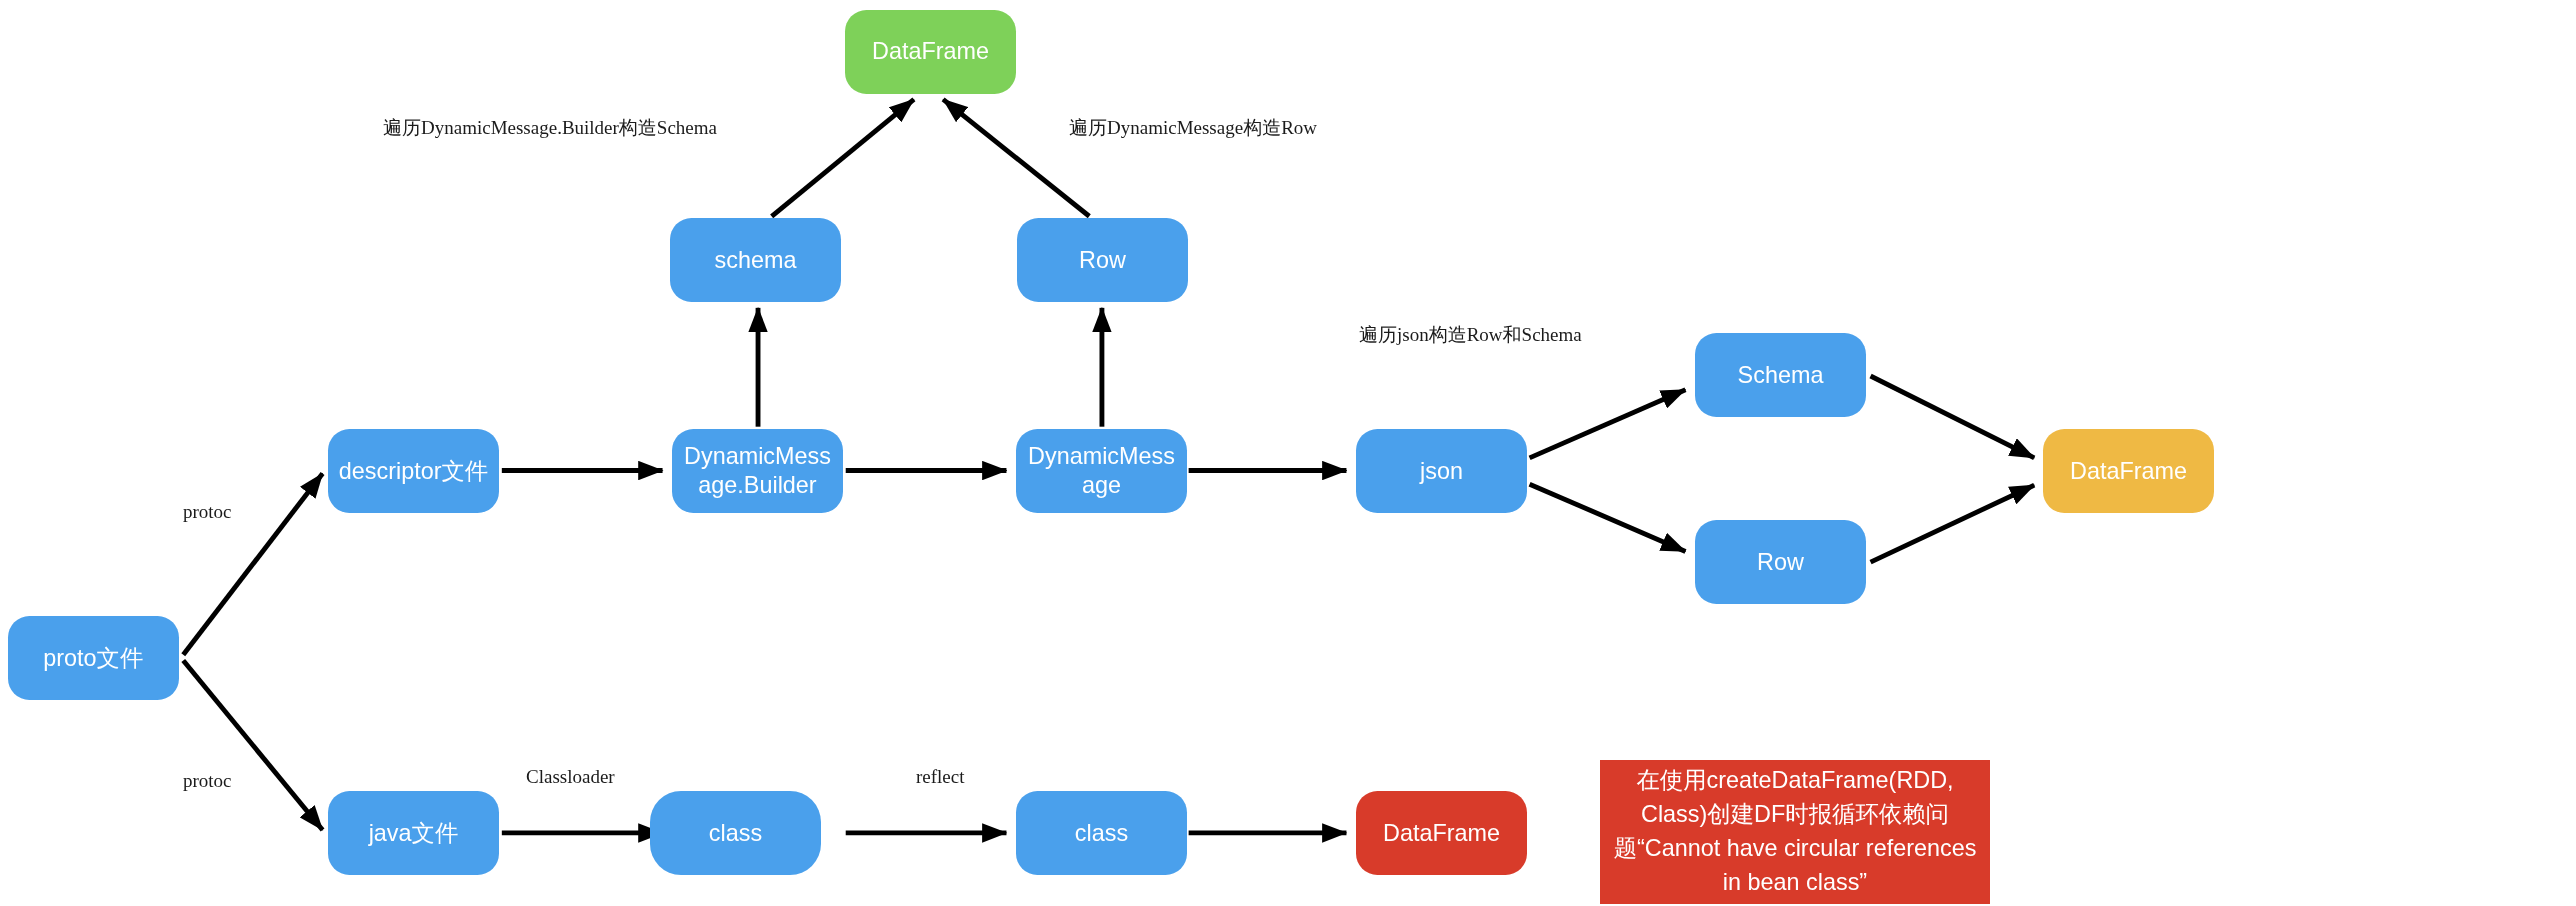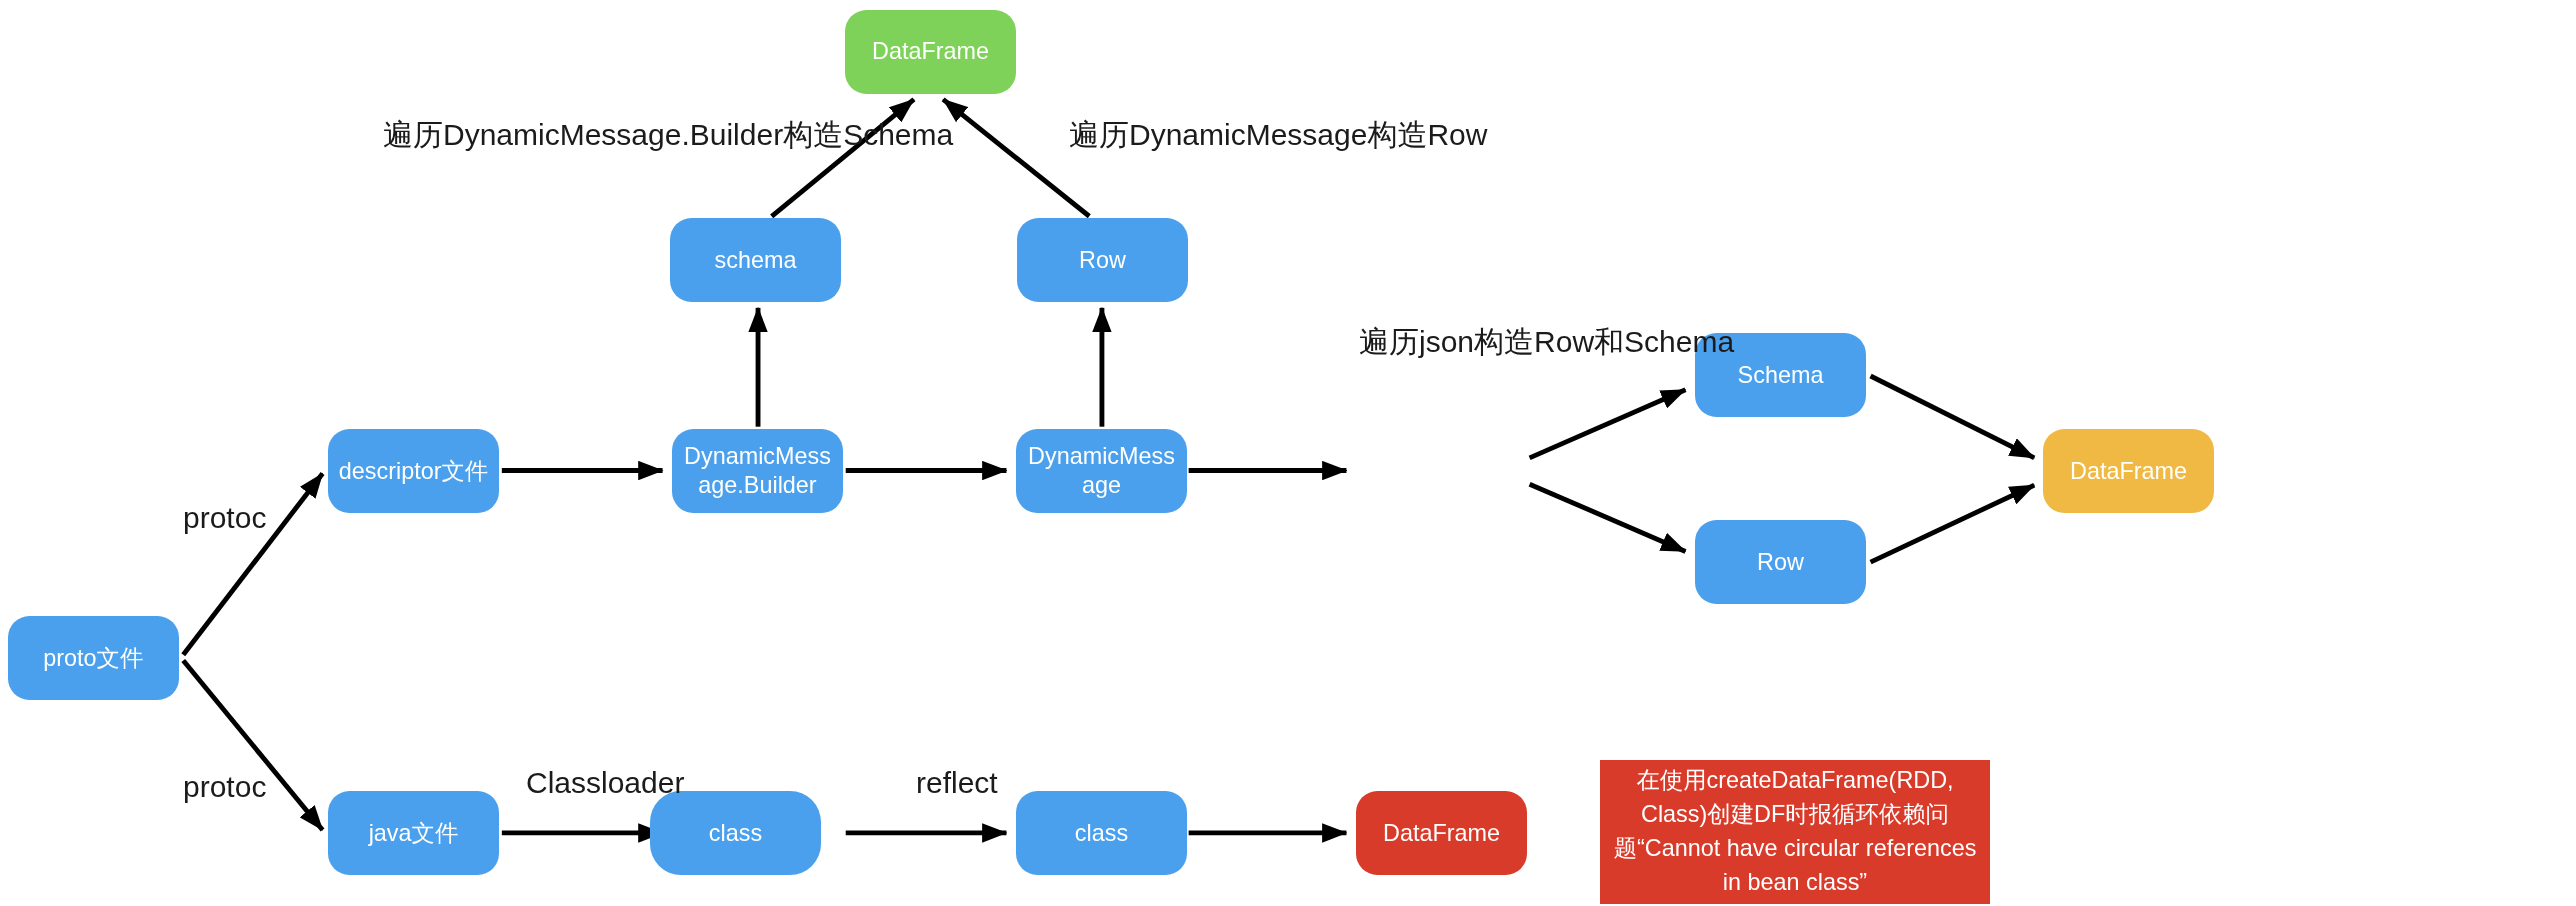--- a/index.html
+++ b/index.html
@@ -14,21 +14,21 @@
     position:absolute;width:171px;height:84px;border-radius:21.4px;
     display:flex;align-items:center;justify-content:center;
     color:var(--node-text,#fff);font-size:23.4px;line-height:1.22;text-align:center;
     padding:3.9px 7.8px;box-sizing:border-box;word-break:break-all;
   }
   .blue{background:var(--node-blue,#4aa0ec);}
   .green{background:var(--node-green,#7ed159);}
   .orange{background:var(--node-orange,#efb944);}
   .red{background:var(--node-red,#d83b2a);}
   .edge-label{
-    position:absolute;font-size:30px;color:var(--label-text,#1b1b1b);white-space:nowrap;
+    position:absolute;font-size:19px;color:var(--label-text,#1b1b1b);white-space:nowrap;font-family:Liberation Serif, serif;
   }
   .note{
     position:absolute;display:flex;align-items:center;justify-content:center;
     color:#fff;font-size:23.4px;line-height:1.45;text-align:center;
     padding:7.8px 9.7px;box-sizing:border-box;
   }
 </style>
 </head>
 <body>
 
@@ -57,20 +57,21 @@
     <line class="arrow" x1="868" y1="855" x2="1033" y2="855" marker-end="url(#ah)"></line>
     <line class="arrow" x1="1220" y1="855" x2="1382" y2="855" marker-end="url(#ah)"></line>
   </svg>
 
   <div class="node green" style="left:845px;top:9.7px;">DataFrame</div>
   <div class="node blue" style="left:670px;top:218px;">schema</div>
   <div class="node blue" style="left:1017px;top:218px;">Row</div>
   <div class="node blue" style="left:328px;top:429px;">descriptor文件</div>
   <div class="node blue" style="left:672px;top:429px;">DynamicMessage.Builder</div>
   <div class="node blue" style="left:1016px;top:429px;">DynamicMessage</div>
+  <div class="node blue" style="left:1356px;top:429px;">json</div>
   <div class="node blue" style="left:1695px;top:333px;">Schema</div>
   <div class="node blue" style="left:1695px;top:520px;">Row</div>
   <div class="node orange" style="left:2043px;top:429px;">DataFrame</div>
   <div class="node blue" style="left:7.8px;top:616px;">proto文件</div>
   <div class="node blue" style="left:328px;top:791px;">java文件</div>
   <div class="node blue" style="left:650px;top:791px;border-radius:31px;">class</div>
   <div class="node blue" style="left:1016px;top:791px;">class</div>
   <div class="node red" style="left:1356px;top:791px;">DataFrame</div>
 
   <div class="edge-label" style="left:383px;top:115px;">遍历DynamicMessage.Builder构造Schema</div>

